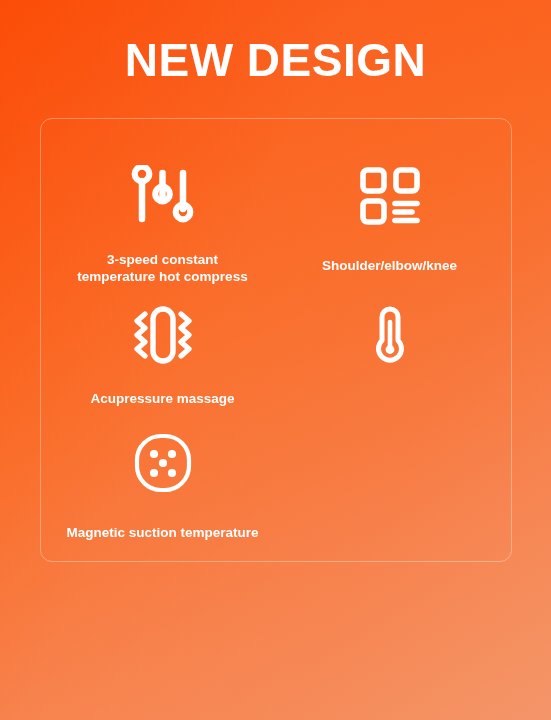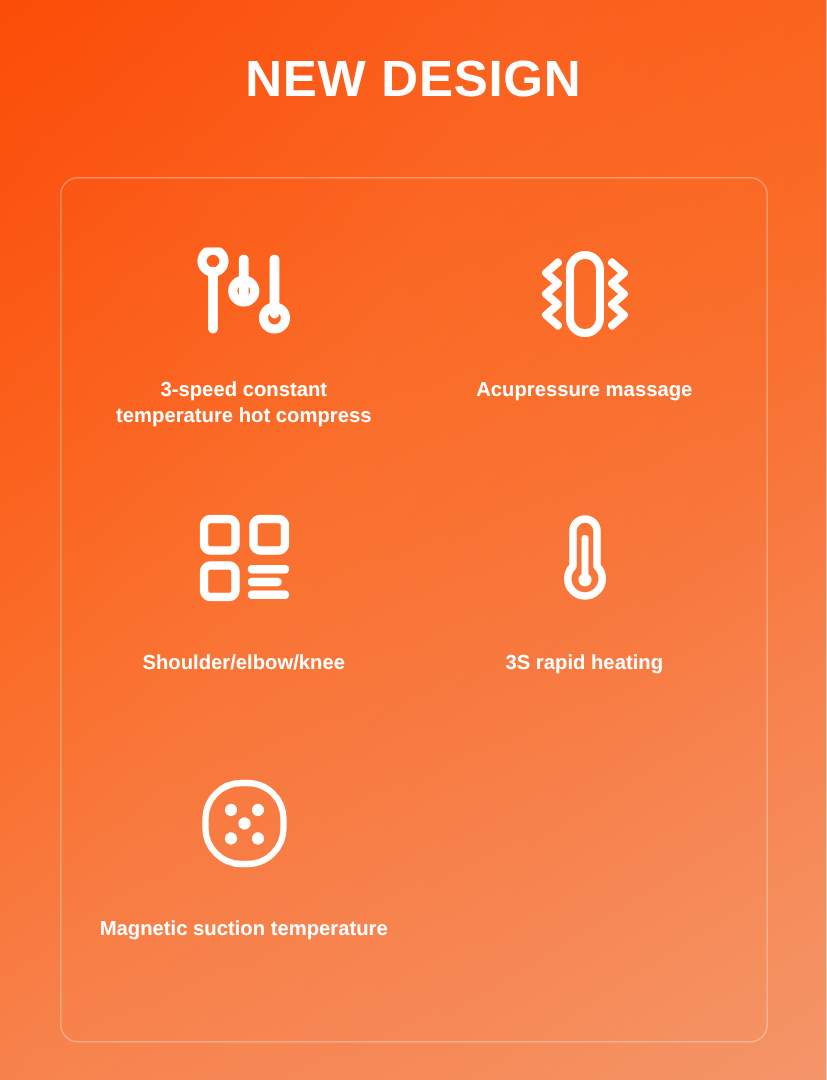--- a/index.html
+++ b/index.html
@@ -42,32 +42,32 @@
     pointer-events: none;
   }
 
   .title {
     position: absolute;
     top: 36px;
     left: 0;
     width: 551px;
     text-align: center;
     color: #ffffff;
-    font-size: 34px;
+    font-size: 46px;
     font-weight: bold;
     letter-spacing: 0.5px;
     line-height: 1.05;
   }
 
   .panel {
     position: absolute;
     left: 40px;
     top: 118px;
     width: 472px;
-    height: 577px;
+    height: 444px;
     border: 1px solid rgba(255, 255, 255, 0.33);
     border-radius: 12px;
     box-sizing: border-box;
   }
 
   .grid {
     position: absolute;
     left: 0;
     top: 0;
     width: 100%;
@@ -137,56 +137,55 @@
             </g>
             <circle cx="11" cy="9" r="7.3" stroke="#ffffff" stroke-width="6.2" fill="none"></circle>
             <circle cx="31.5" cy="29" r="7.3" stroke="#ffffff" stroke-width="6.2" fill="none"></circle>
             <circle cx="52" cy="47" r="7.3" stroke="#ffffff" stroke-width="6.2" fill="none"></circle>
           </svg>
         </div>
         <div class="caption">3-speed constant
 temperature hot compress</div>
       </div>
 
-      <div class="feature row1">
-        <div class="icon-wrap">
-          <svg width="64" height="62" viewBox="0 0 64 62" fill="none">
-            <rect x="22" y="5" width="20" height="52" rx="10" ry="10" stroke="#ffffff" stroke-width="5.4" fill="none"></rect>
-            <path d="M14 10 L6 17 L14 24 L6 31 L14 38 L6 45 L14 52" stroke="#ffffff" stroke-width="5.2" fill="none" stroke-linecap="round" stroke-linejoin="round"></path>
-            <path d="M50 10 L58 17 L50 24 L58 31 L50 38 L58 45 L50 52" stroke="#ffffff" stroke-width="5.2" fill="none" stroke-linecap="round" stroke-linejoin="round"></path>
-          </svg>
-        </div>
-        <div class="caption">Acupressure massage</div>
-      </div>
-
       <div class="feature row2">
         <div class="icon-wrap">
           <svg width="60" height="58" viewBox="0 0 60 58" fill="none">
             <rect x="3" y="3" width="21" height="21" rx="4.5" stroke="#ffffff" stroke-width="5.6" fill="none"></rect>
             <rect x="36" y="3" width="21" height="21" rx="4.5" stroke="#ffffff" stroke-width="5.6" fill="none"></rect>
             <rect x="3" y="34" width="21" height="21" rx="4.5" stroke="#ffffff" stroke-width="5.6" fill="none"></rect>
             <g stroke="#ffffff" stroke-width="5.6" stroke-linecap="round">
               <line x1="35" y1="36.5" x2="57" y2="36.5"></line>
               <line x1="35" y1="45" x2="52" y2="45"></line>
               <line x1="35" y1="53.5" x2="57" y2="53.5"></line>
             </g>
           </svg>
         </div>
         <div class="caption">Shoulder/elbow/knee</div>
       </div>
 
+      <div class="feature row1">
+        <div class="icon-wrap">
+          <svg width="64" height="62" viewBox="0 0 64 62" fill="none">
+            <rect x="22" y="5" width="20" height="52" rx="10" ry="10" stroke="#ffffff" stroke-width="5.4" fill="none"></rect>
+            <path d="M14 10 L6 17 L14 24 L6 31 L14 38 L6 45 L14 52" stroke="#ffffff" stroke-width="5.2" fill="none" stroke-linecap="round" stroke-linejoin="round"></path>
+            <path d="M50 10 L58 17 L50 24 L58 31 L50 38 L58 45 L50 52" stroke="#ffffff" stroke-width="5.2" fill="none" stroke-linecap="round" stroke-linejoin="round"></path>
+          </svg>
+        </div>
+        <div class="caption">Acupressure massage</div>
+      </div>
+
       <div class="feature row2">
         <div class="icon-wrap">
           <svg width="48" height="62" viewBox="0 0 48 62" fill="none">
             <path d="M16 36.5 V13 a8 8 0 0 1 16 0 V36.5 a11.5 11.5 0 1 1 -16 0 Z" stroke="#ffffff" stroke-width="5" fill="none" stroke-linejoin="round"></path>
             <line x1="24" y1="18" x2="24" y2="42" stroke="#ffffff" stroke-width="4.6" stroke-linecap="round"></line>
             <circle cx="24" cy="45.5" r="4.4" fill="#ffffff"></circle>
           </svg>
         </div>
-        <div class="caption">3S rapid heating</div>
       </div>
 
       <div class="feature row3">
         <div class="icon-wrap">
           <svg width="60" height="62" viewBox="0 0 60 62" fill="none">
             <rect x="4" y="4" width="52" height="54" rx="24" ry="24" stroke="#ffffff" stroke-width="4.2" fill="none"></rect>
             <circle cx="21" cy="22" r="4.1" fill="#ffffff"></circle>
             <circle cx="39" cy="22" r="4.1" fill="#ffffff"></circle>
             <circle cx="30" cy="31" r="4.1" fill="#ffffff"></circle>
             <circle cx="21" cy="41" r="4.1" fill="#ffffff"></circle>

